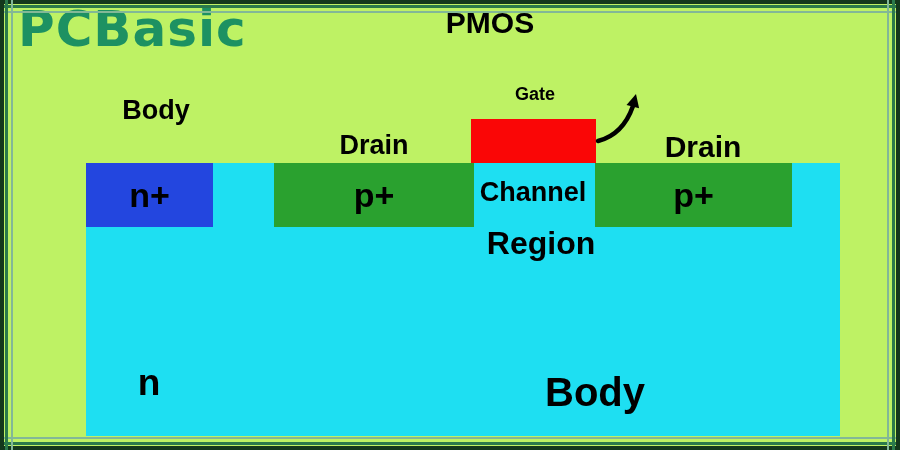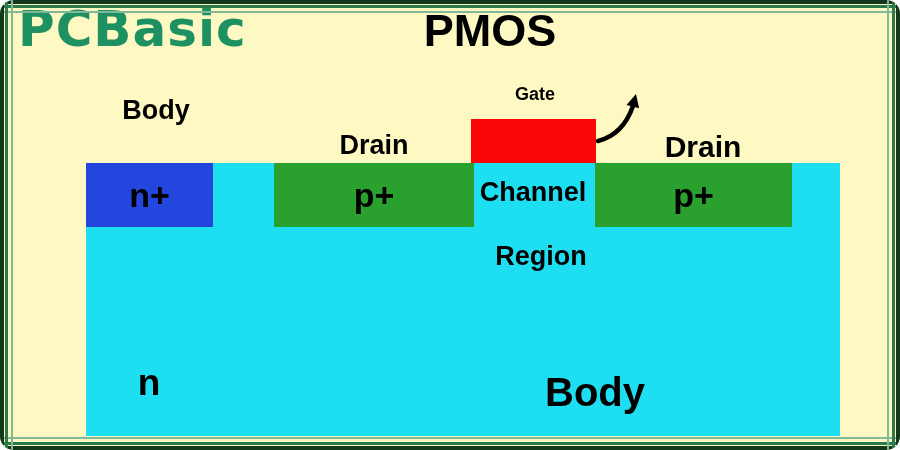--- a/index.html
+++ b/index.html
@@ -1,57 +1,57 @@
 <!DOCTYPE html>
 <html style="--substrate: #1EDFF2; --n-plus: #2346DF; --p-plus: #2AA12F; --gate: #FA0606; --logo: #1D9162; --frame-dark: #14381C; --frame-medium: #2B7A4B; --frame-light: #82B897;"><head>
 <meta charset="utf-8">
 <style>
   html,body { margin:0; padding:0; background:#ffffff; }
   .stage {
-    position:relative; width:900px; height:450px; background:#fef9c3;
-    overflow:hidden; font-family:"Liberation Sans", sans-serif;border-radius:14px;
+    position:relative; width:900px; height:450px; background:#bef264;
+    overflow:hidden; font-family:"Liberation Sans", sans-serif;
   }
   
   .frame { position:absolute; z-index:6; pointer-events:none; }
   .frame-top    { left:0; right:0; top:0; height:13px;
     background:linear-gradient(to bottom, var(--frame-dark,#14381C) 0 4px, transparent 4px 5px, var(--frame-medium,#2B7A4B) 5px 8px, transparent 8px 11px, var(--frame-light,#82B897) 11px 13px); }
   .frame-bottom { left:0; right:0; bottom:0; height:13px;
     background:linear-gradient(to top, var(--frame-dark,#14381C) 0 4px, transparent 4px 5px, var(--frame-medium,#2B7A4B) 5px 8px, transparent 8px 11px, var(--frame-light,#82B897) 11px 13px); }
   .frame-left   { top:0; bottom:0; left:0; width:13px;
     background:linear-gradient(to right, var(--frame-dark,#14381C) 0 4px, transparent 4px 5px, var(--frame-medium,#2B7A4B) 5px 8px, transparent 8px 11px, var(--frame-light,#82B897) 11px 13px); }
   .frame-right  { top:0; bottom:0; right:0; width:13px;
     background:linear-gradient(to left, var(--frame-dark,#14381C) 0 4px, transparent 4px 5px, var(--frame-medium,#2B7A4B) 5px 8px, transparent 8px 11px, var(--frame-light,#82B897) 11px 13px); }
 
   .logo {
     position:absolute; left:18px; top:4px; z-index:3;
     font-family:"DejaVu Sans", sans-serif; font-weight:bold;
     font-size:50px; letter-spacing:1px; color:var(--logo,#1D9162); line-height:1.0;
   }
   .title {
     position:absolute; left:340px; width:300px; top:8px; z-index:3;
-    text-align:center; font-size:45px; font-weight:bold; color:#000; line-height:1.0;
+    text-align:center; font-size:30px; font-weight:bold; color:#000; line-height:1.0;
   }
 
   .region { position:absolute; display:flex; align-items:center; justify-content:center; }
   .substrate { left:86px; top:163px; width:754px; height:273px; background:var(--substrate,#1EDFF2); z-index:1; }
   .nplus     { left:86px;  top:163px; width:127px; height:64px; background:var(--n-plus,#2346DF); z-index:2; }
   .psource   { left:274px; top:163px; width:200px; height:64px; background:var(--p-plus,#2AA12F); z-index:2; }
   .pdrain    { left:595px; top:163px; width:197px; height:64px; background:var(--p-plus,#2AA12F); z-index:2; }
   .gaterect  { left:471px; top:119px; width:125px; height:44px; background:var(--gate,#FA0606); z-index:2; }
 
   .region-label { font-weight:bold; font-size:34px; color:#000; }
 
   .lbl { position:absolute; z-index:4; color:#000; font-weight:bold; text-align:center; line-height:1.2; }
   .lbl-bodyconn { left:46px;  top:94px;  width:220px; font-size:27px; line-height:33px; }
   .lbl-source   { left:294px; top:129px; width:160px; font-size:27px; }
   .lbl-gate     { left:475px; top:84px;  width:120px; font-size:18px; }
   .lbl-sio2     { left:602px; top:59px;  width:100px; font-size:27px; }
   .lbl-drain    { left:623px; top:129px; width:160px; font-size:30px; }
   .lbl-channel  { left:453px; top:176px; width:160px; font-size:27px; }
-  .lbl-region   { left:461px; top:240px; width:160px; font-size:27px; }
+  .lbl-region   { left:461px; top:224px; width:160px; font-size:32px; }
   .lbl-n        { left:128px; top:361px; width:42px;  font-size:37px; }
   .lbl-body     { left:495px; top:368px; width:200px; font-size:40px; }
 
   .arrow-svg { position:absolute; left:588px; top:84px; width:70px; height:70px; z-index:4; }
 </style>
 </head>
 <body>
 
 <div class="stage">
 

